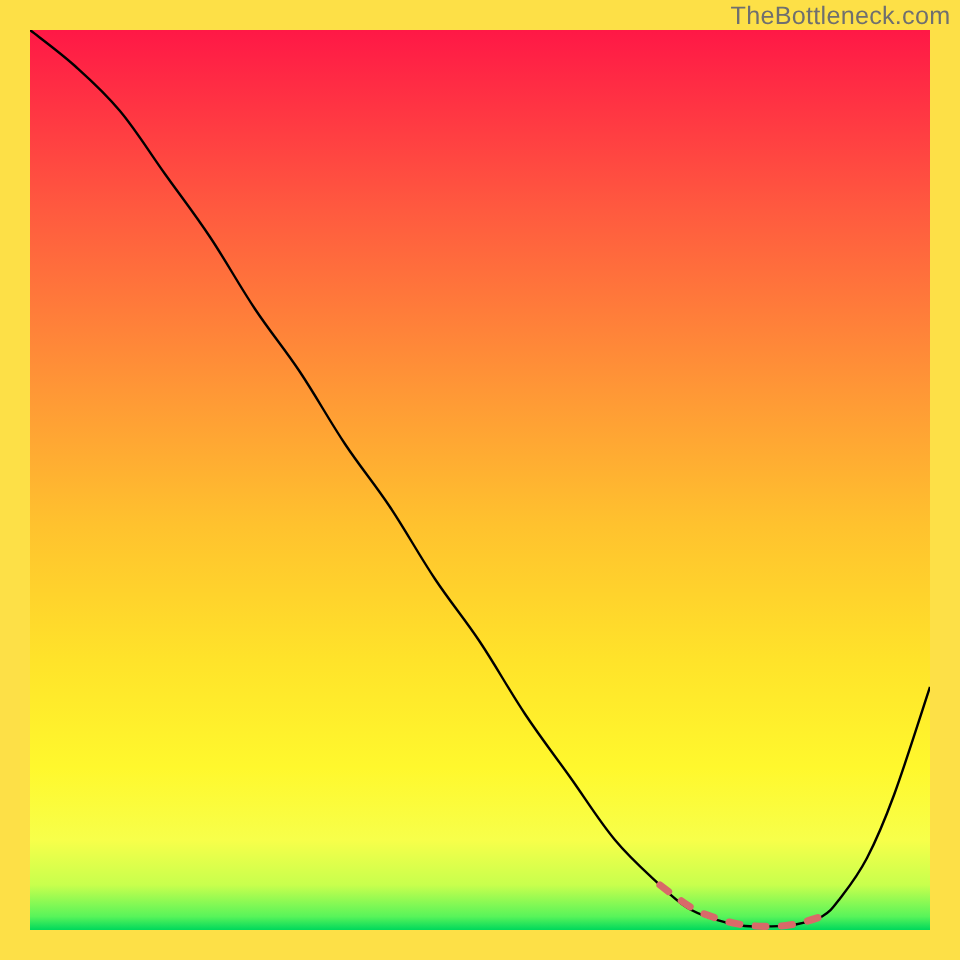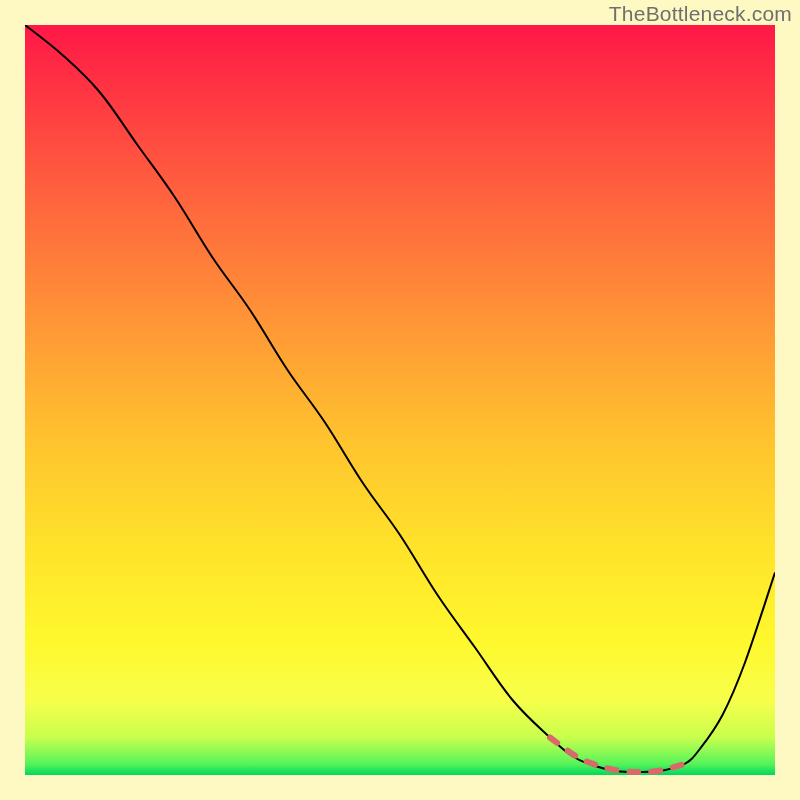--- a/index.html
+++ b/index.html
@@ -8,21 +8,21 @@
     width: 800px;
     height: 800px;
     background: #000;
     overflow: hidden;
     font-family: Arial, Helvetica, sans-serif;
   }
   .outer-frame {
     position: absolute;
     left: 0; top: 0;
     width: 800px; height: 800px;
-    background: #fef9c3;
+    background: #fde047;
   }
   .watermark {
     position: absolute;
     top: 2px;
     right: 8px;
     color: #6f6f6f;
     font-size: 21px;
     font-weight: 500;
     letter-spacing: 0.2px;
     user-select: none;

